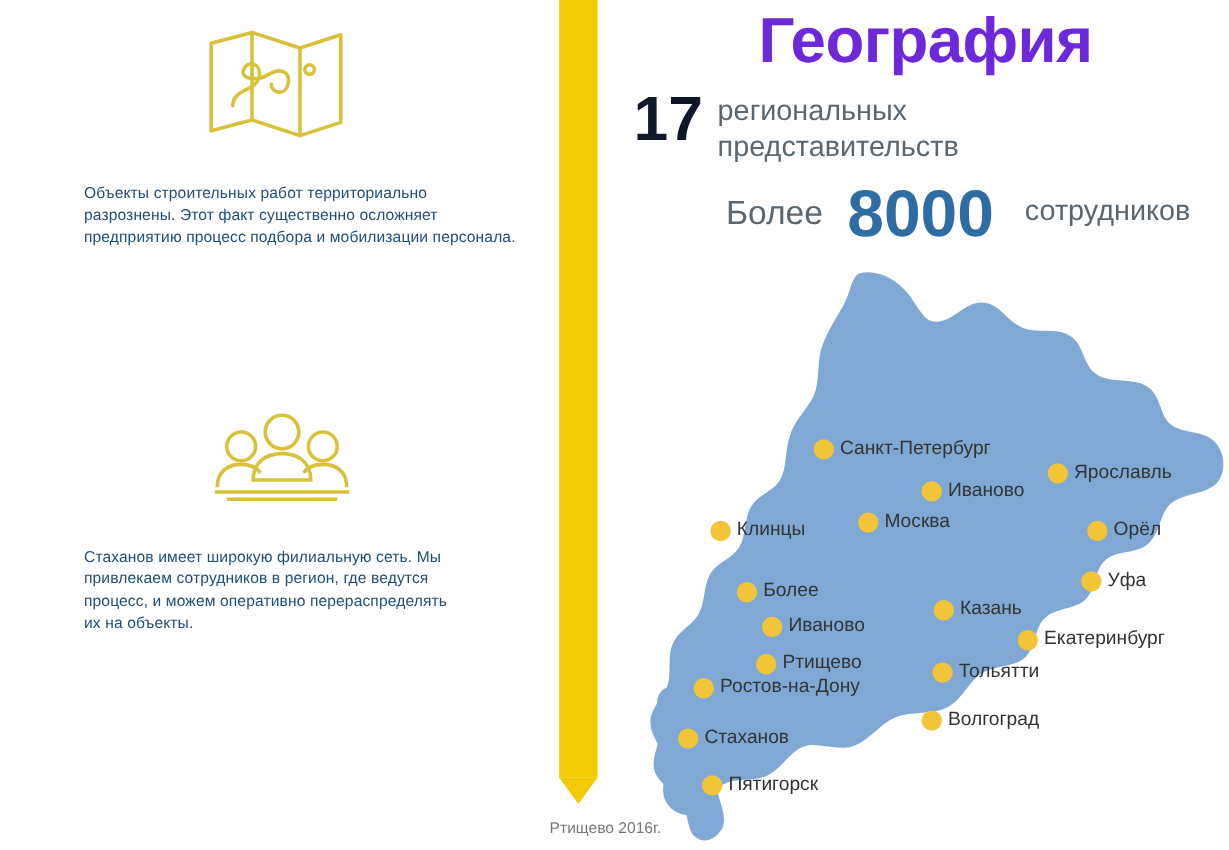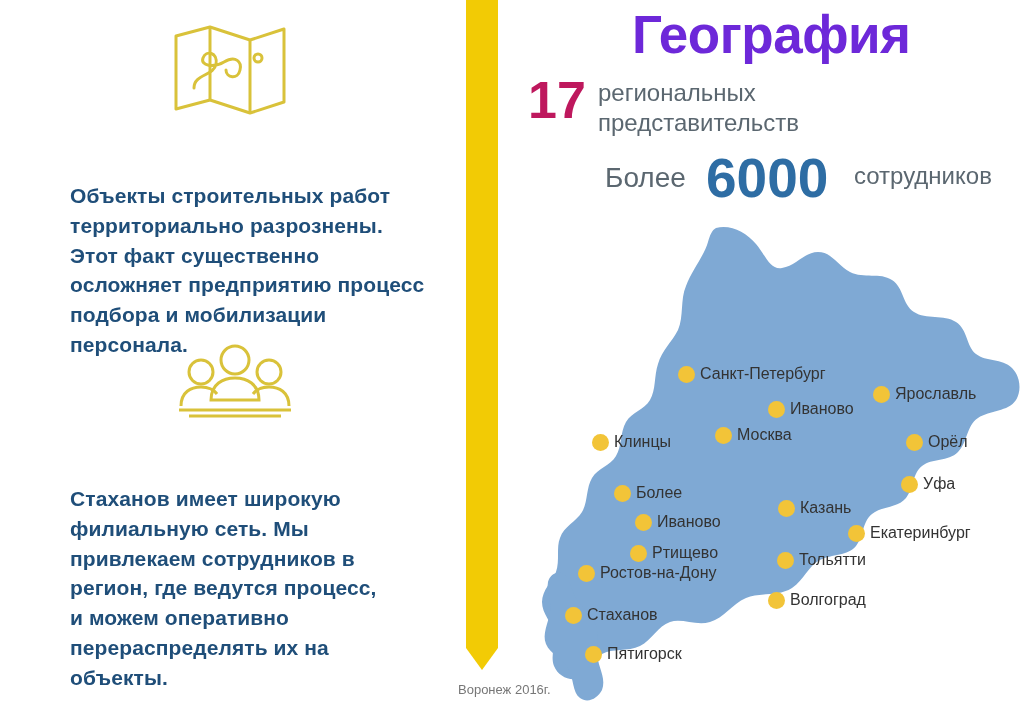--- a/index.html
+++ b/index.html
@@ -41,25 +41,24 @@
     position: absolute;
     left: 175px;
     top: 340px;
     width: 120px;
     height: 85px;
   }
 
   .para {
     position: absolute;
     color: #1F4E79;
-    font-weight: bold;
-    font-size: 21px;
+    font-weight: normal;
+    font-size: 13px;
     line-height: 1.42;
     letter-spacing: 0.1px;
-    margin-top: 29px;
   }
   .para-1 {
     left: 70px;
     top: 152px;
     width: 360px;
   }
   .para-2 {
     left: 70px;
     top: 455px;
     width: 310px;
@@ -103,21 +102,21 @@
     font-weight: bold;
     color: #6d28d9;
     letter-spacing: -0.5px;
   }
   .stat-num-1 {
     position: absolute;
     left: 8px;
     top: 70px;
     font-size: 52px;
     font-weight: bold;
-    color: #be185d;
+    color: #0f172a;
   }
   .stat-text-1 {
     position: absolute;
     left: 78px;
     top: 78px;
     font-size: 24px;
     color: #5B6770;
     line-height: 1.25;
     width: 260px;
   }
@@ -226,21 +225,21 @@
   <div class="arrow-head"></div>
 
   <div class="right-col">
 
     <div class="geo-title">География</div>
 
     <div class="stat-num-1">17</div>
     <div class="stat-text-1">региональных представительств</div>
 
     <div class="stat-more">Более</div>
-    <div class="stat-num-2">6000</div>
+    <div class="stat-num-2">8000</div>
     <div class="stat-text-2">сотрудников</div>
 
     <div class="map-wrap">
       <svg class="map-svg" width="504" height="486" viewBox="0 0 504 486" xmlns="http://www.w3.org/2000/svg">
         <path fill="#7FA9D4" d="
           M196 6
           C210 2 226 10 236 22
           C246 34 250 48 262 46
           C276 44 284 30 298 30
           C312 30 318 44 330 50
@@ -357,14 +356,14 @@
         <span class="dot"></span>
         <span class="lbl">Стаханов</span>
       </div>
       <div class="city" style="left:65px; top:424px;">
         <span class="dot"></span>
         <span class="lbl">Пятигорск</span>
       </div>
     </div>
   </div>
 
-  <div class="footer-note">Воронеж 2016г.</div>
+  <div class="footer-note">Ртищево 2016г.</div>
 </div>
 
 </body></html>

